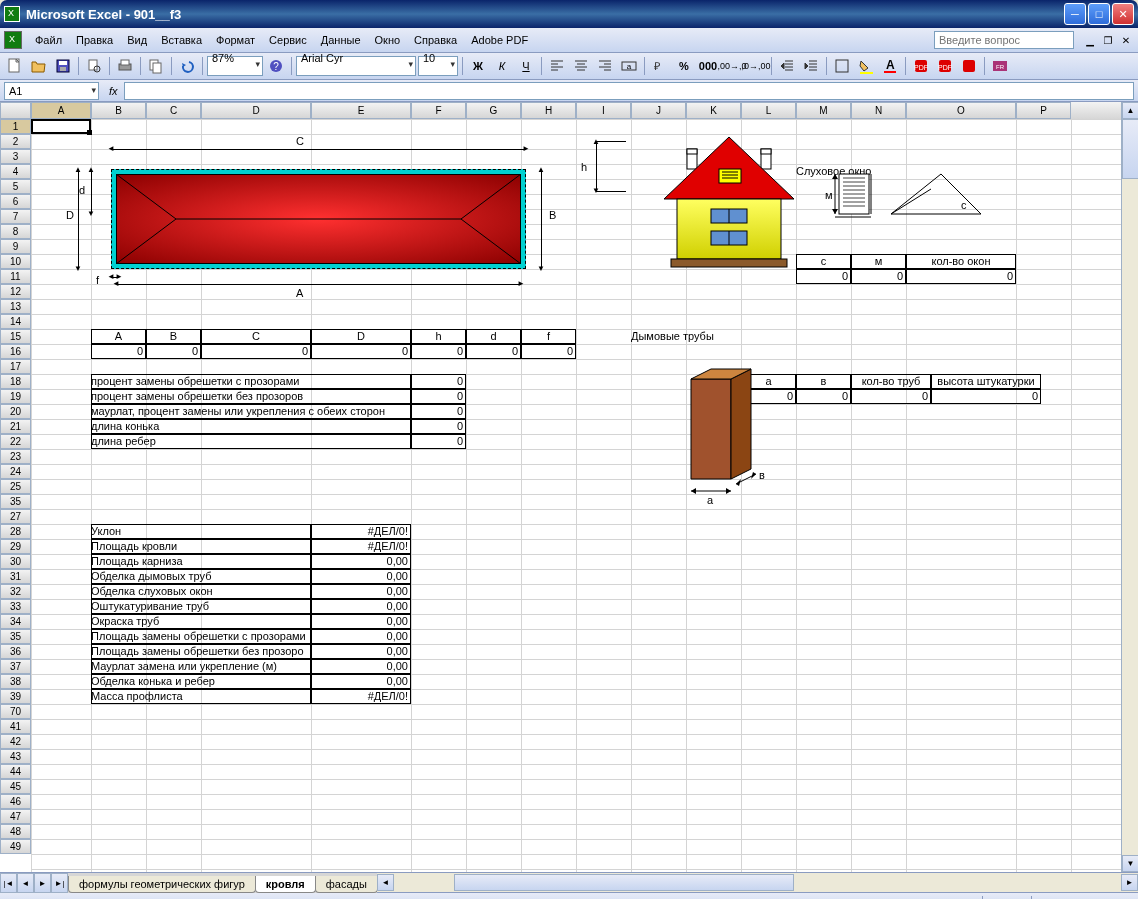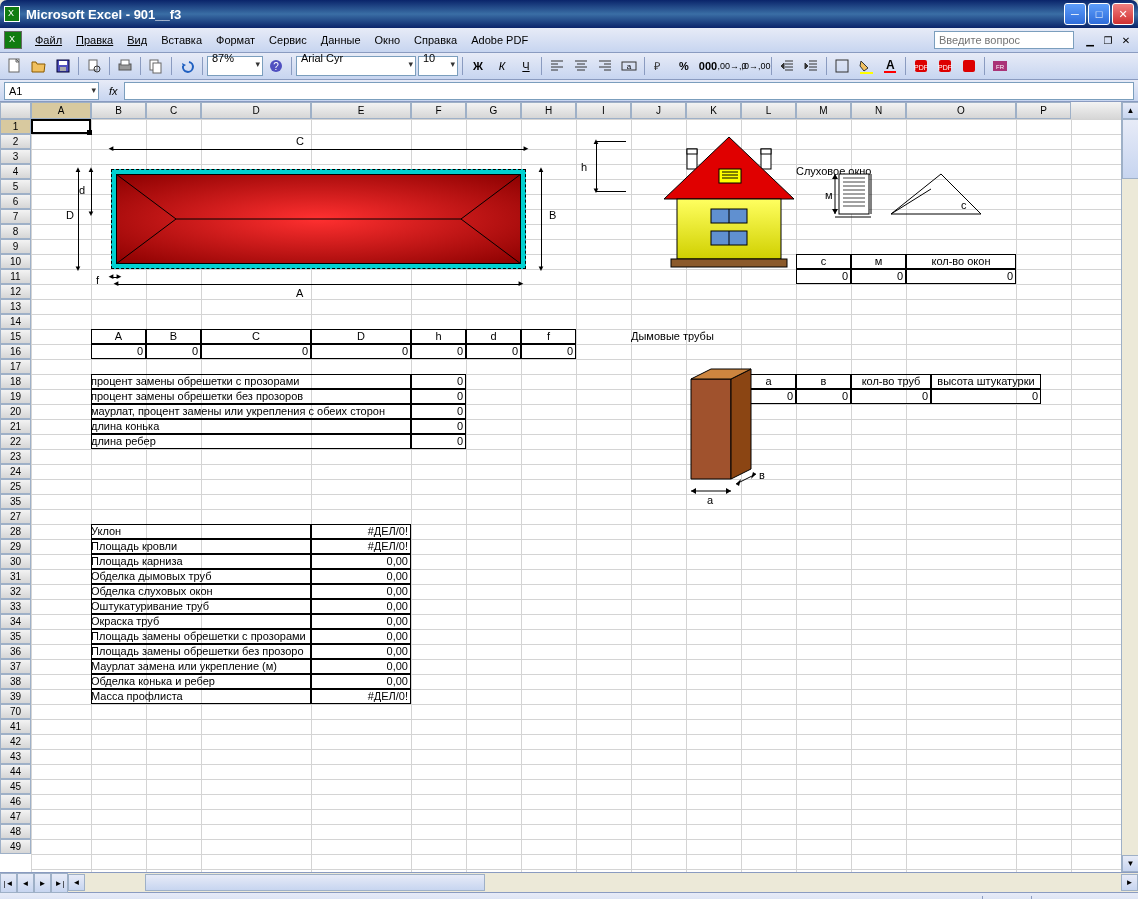--- a/index.html
+++ b/index.html
@@ -12,21 +12,21 @@
 .titlebar .t-text { font-weight: bold; font-size: 13px; }
 .win-btns { margin-left: auto; display: flex; gap: 2px; }
 .win-btn { width: 22px; height: 22px; background: linear-gradient(#5d9dfa,#2e6cda); border: 1px solid #fff; border-radius: 3px; color: #fff; font-size: 11px; display: flex; align-items: center; justify-content: center; cursor: pointer; }
 .win-btn.close { background: linear-gradient(#f08080,#d03030); }
 
 
 .menubar { height: 25px; background: linear-gradient(#e7ebf7,#c7d5f0); display: flex; align-items: center; padding: 0 4px; border-bottom: 1px solid #8a9bc0; }
 .menubar .app-icon { width: 18px; height: 18px; background: #107c10; margin-right: 6px; border: 1px solid #666; display: inline-block; position: relative; }
 .menubar .app-icon::after { content:"X"; color:#fff; font-size:9px; position:absolute; left:4px; top:2px; }
 .menubar .menu-item { padding: 3px 7px; cursor: pointer; }
-.menubar .u { text-decoration: underline; }
+.menubar .u { }
 .question-box { margin-left: auto; width: 140px; height: 18px; background: #fff; border: 1px solid #7b9ebd; padding: 1px 4px; color: #999; font-size: 11px; }
 .doc-ctrl { margin-left: 8px; display: flex; gap: 2px; }
 .doc-ctrl span { width: 16px; height: 16px; display: inline-flex; align-items: center; justify-content: center; cursor: pointer; font-size: 10px; }
 
 
 .toolbar { height: 27px; background: linear-gradient(#e7ebf7,#c7d5f0); display: flex; align-items: center; padding: 0 4px; border-bottom: 1px solid #8a9bc0; gap: 2px; }
 .tb-btn { width: 22px; height: 22px; display: inline-flex; align-items: center; justify-content: center; cursor: pointer; border: 1px solid transparent; border-radius: 2px; }
 .tb-sep { width: 1px; height: 18px; background: #8a9bc0; margin: 0 2px; }
 .tb-combo { height: 20px; background: #fff; border: 1px solid #7b9ebd; padding: 0 14px 16px 4px; font-size: 11px; position: relative; display: inline-flex; align-items: center; }
 .tb-combo::after { content: "▾"; position: absolute; right: 2px; top: 2px; font-size: 9px; color: #333; }
@@ -685,20 +685,25 @@
   </div>
 </div>
 
 <div class="bottom-row">
   <div class="tab-nav">
     <div class="nbtn">|◄</div>
     <div class="nbtn">◄</div>
     <div class="nbtn">►</div>
     <div class="nbtn">►|</div>
   </div>
+  <div class="sheet-tabs" id="sheettabs">
+      <div class="sheet-tab">формулы геометрических фигур</div>
+      <div class="sheet-tab active">кровля</div>
+      <div class="sheet-tab">фасады</div>
+    </div>
   <div class="hscroll">
     <div class="arrow">◄</div>
     <div class="track">
         <div class="thumb"></div>
       </div>
     <div class="arrow">►</div>
   </div>
 </div>
 
 <div class="statusbar">

